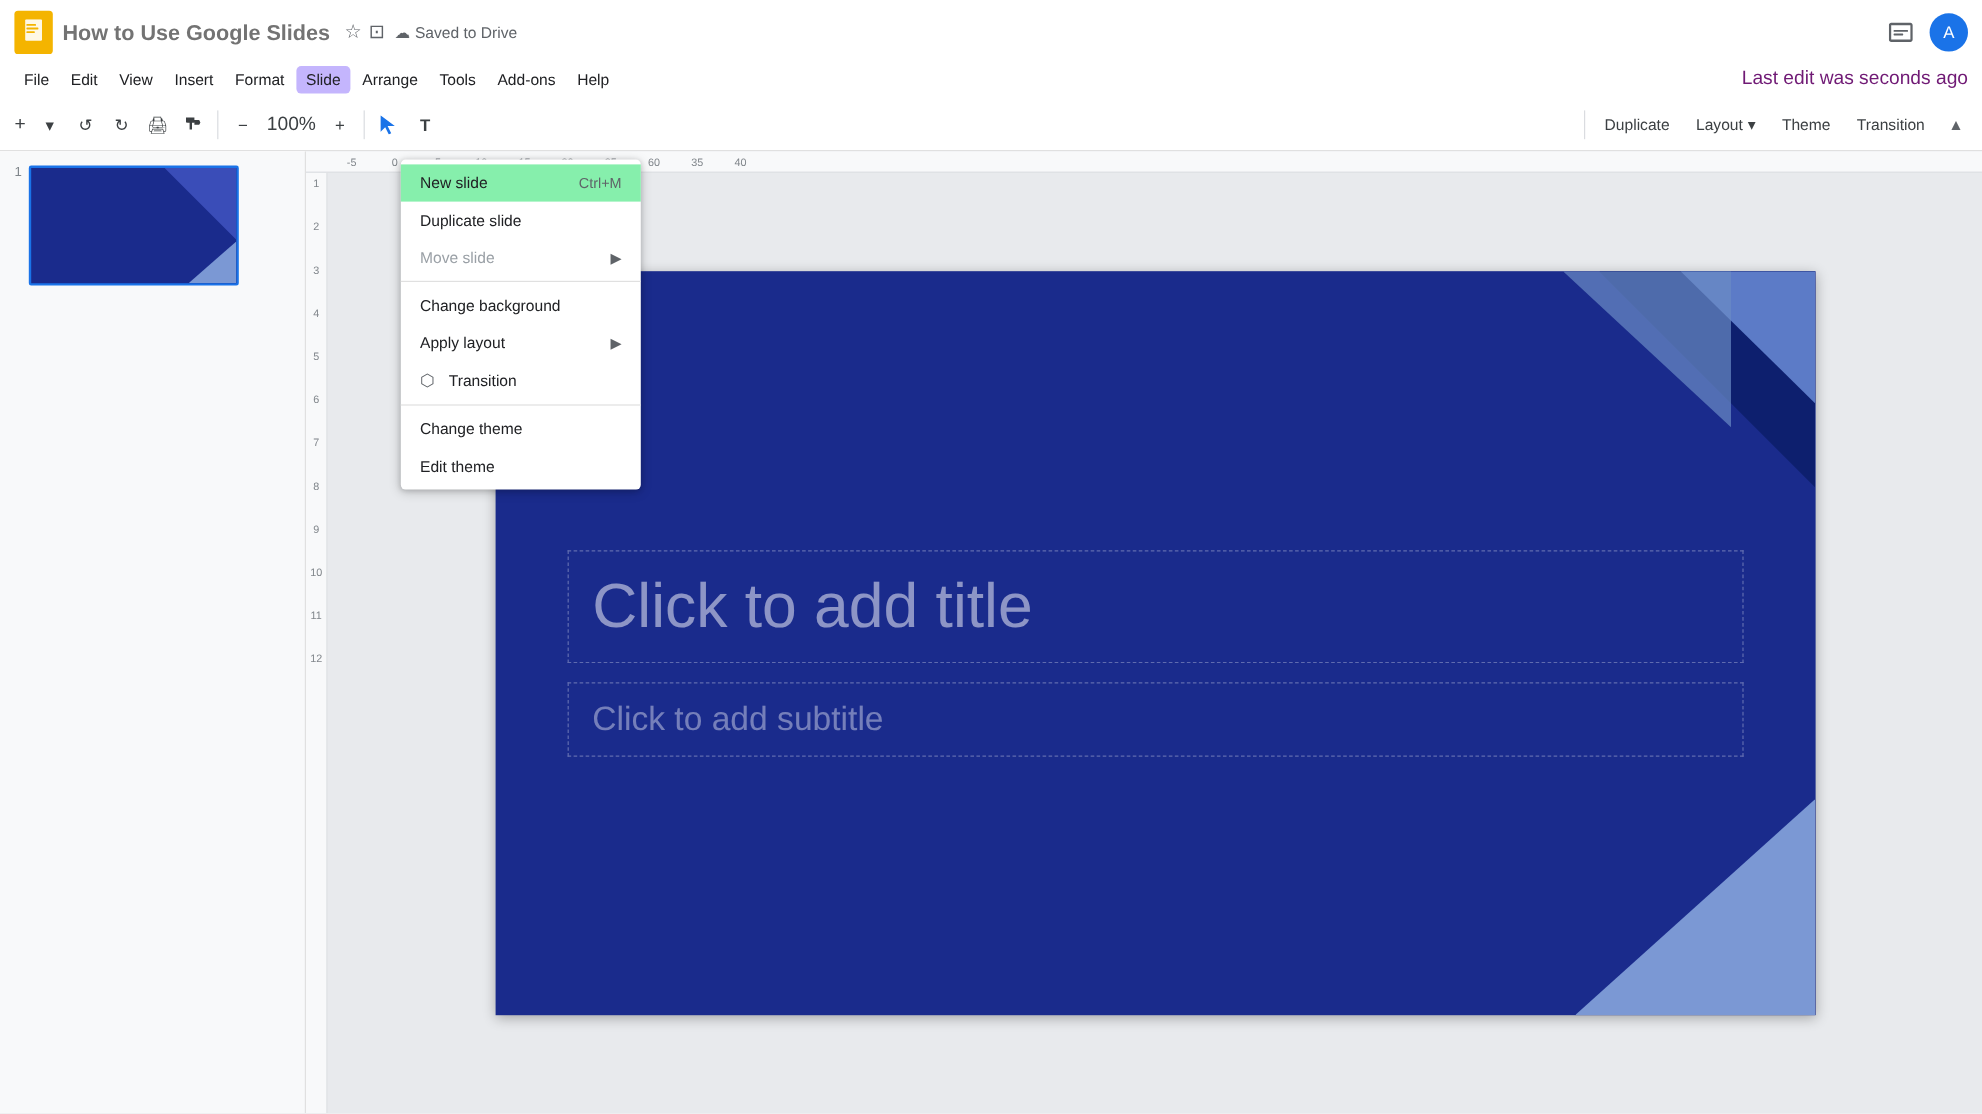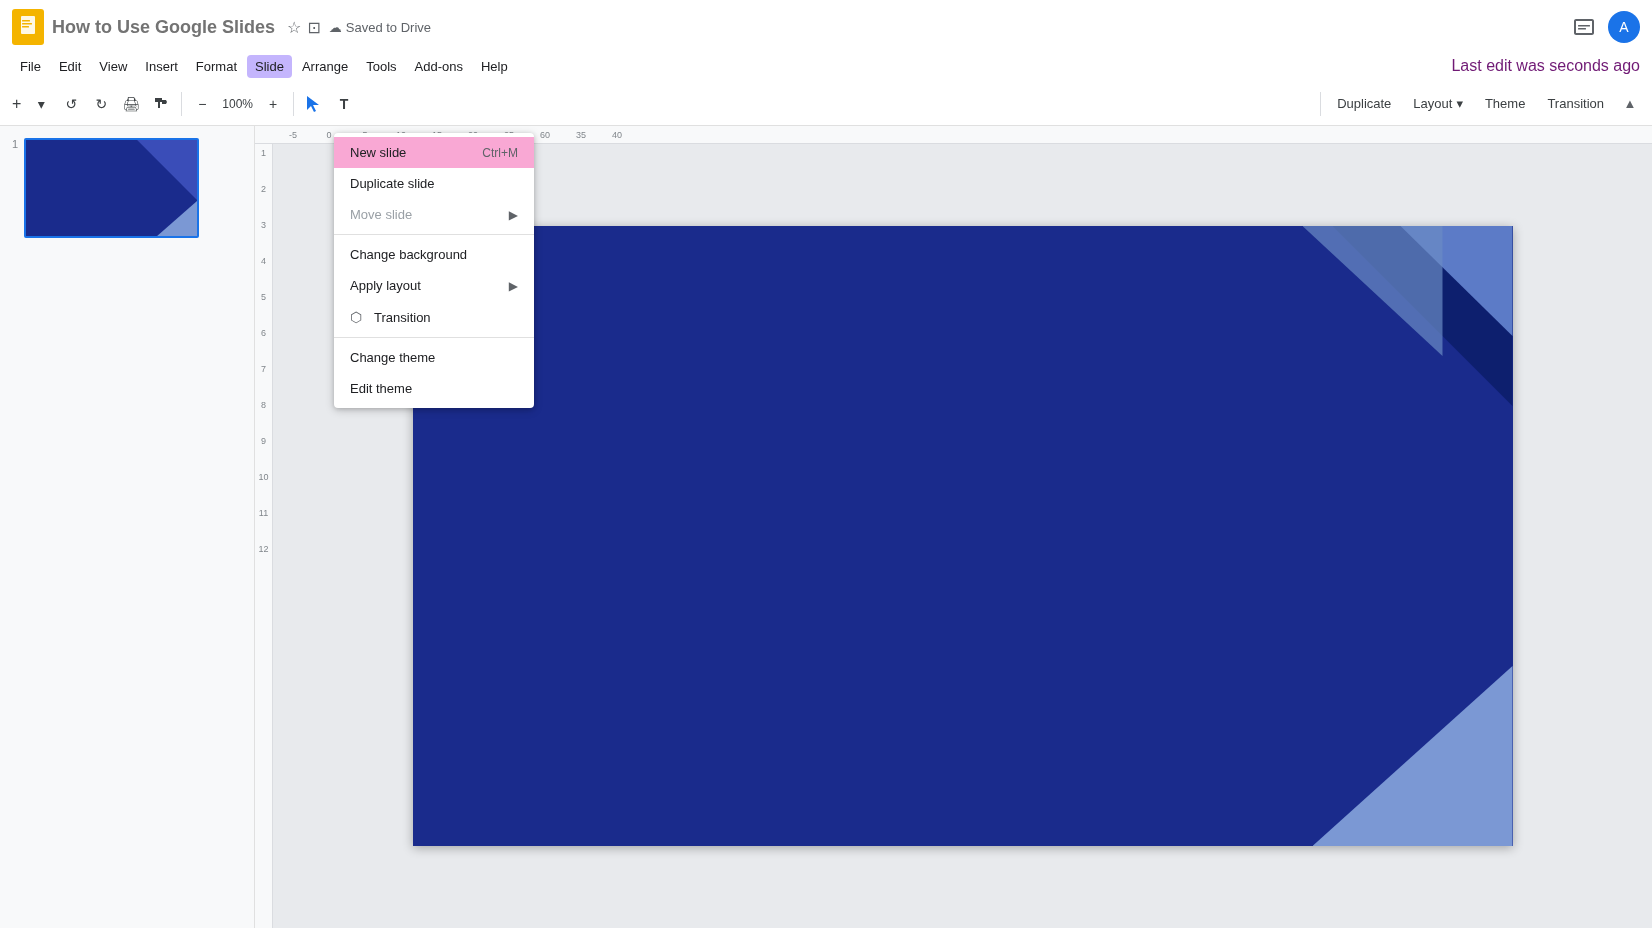--- a/index.html
+++ b/index.html
@@ -382,21 +382,21 @@
       padding: 8px 16px;
       cursor: pointer;
       color: #202124;
       font-size: 13px;
       display: flex;
       align-items: center;
       gap: 8px;
       white-space: nowrap;
     }
     .dropdown-item.disabled { color: #9aa0a6; cursor: default; }
-    .dropdown-item.highlighted { background: #f9a8d4; }
+    .dropdown-item.highlighted { background: #86efac; }
 
     .dropdown-shortcut {
       margin-left: auto;
       color: #5f6368;
       font-size: 12px;
     }
 
     .dropdown-arrow {
       margin-left: auto;
       color: #5f6368;
@@ -474,21 +474,21 @@
     <div class="toolbar-btn">↻</div>
     <div class="toolbar-btn">🖨</div>
     <div class="toolbar-btn">
       <svg width="16" height="16" viewBox="0 0 16 16" fill="#3c4043">
         <path d="M2 2h7v4H2z" fill="#3c4043"></path>
         <path d="M9 4h4l1 2-1 2H9V6H7v6H5V6H3V4h6z" fill="#3c4043"></path>
       </svg>
     </div>
     <div class="toolbar-divider"></div>
     <div class="toolbar-btn">−</div>
-    <span style="font-size:12px;color:#3c4043;padding:0 4px;">100%</span>
+    <span style="font-size:16px;color:#3c4043;padding:0 4px;">100%</span>
     <div class="toolbar-btn">+</div>
     <div class="toolbar-divider"></div>
     <div class="toolbar-btn" style="color:#1a73e8;">
       <svg width="14" height="16" viewBox="0 0 14 16" fill="#1a73e8">
         <path d="M0 0 L0 14 L4 10 L7 16 L9 15 L6 9 L12 9 Z"></path>
       </svg>
     </div>
     <div class="toolbar-btn" style="font-weight:bold;font-size:14px;">T</div>
     <div class="toolbar-spacer"></div>
     <div class="toolbar-divider"></div>
@@ -559,20 +559,28 @@
 
             <div class="deco-top-right">
               <div class="tri-dark"></div>
               <div class="tri-light"></div>
               <div style="position:absolute;top:0;right:70px;width:140px;height:130px;background:#6b8bc4;clip-path:polygon(100% 0,0 0,100% 100%);opacity:0.7;"></div>
             </div>
             <div class="deco-bottom-right">
               <div class="tri-bottom"></div>
             </div>
 
+            <div class="slide-content-area">
+              <div class="slide-title-box">
+                <span class="slide-title-text">Click to add title</span>
+              </div>
+              <div class="slide-subtitle-box">
+                <span class="slide-subtitle-text">Click to add subtitle</span>
+              </div>
+            </div>
           </div>
         </div>
       </div>
     </div>
   </div>
 
   <div class="dropdown-menu">
     <div class="dropdown-item highlighted">
       <span>New slide</span>
       <span class="dropdown-shortcut">Ctrl+M</span>

